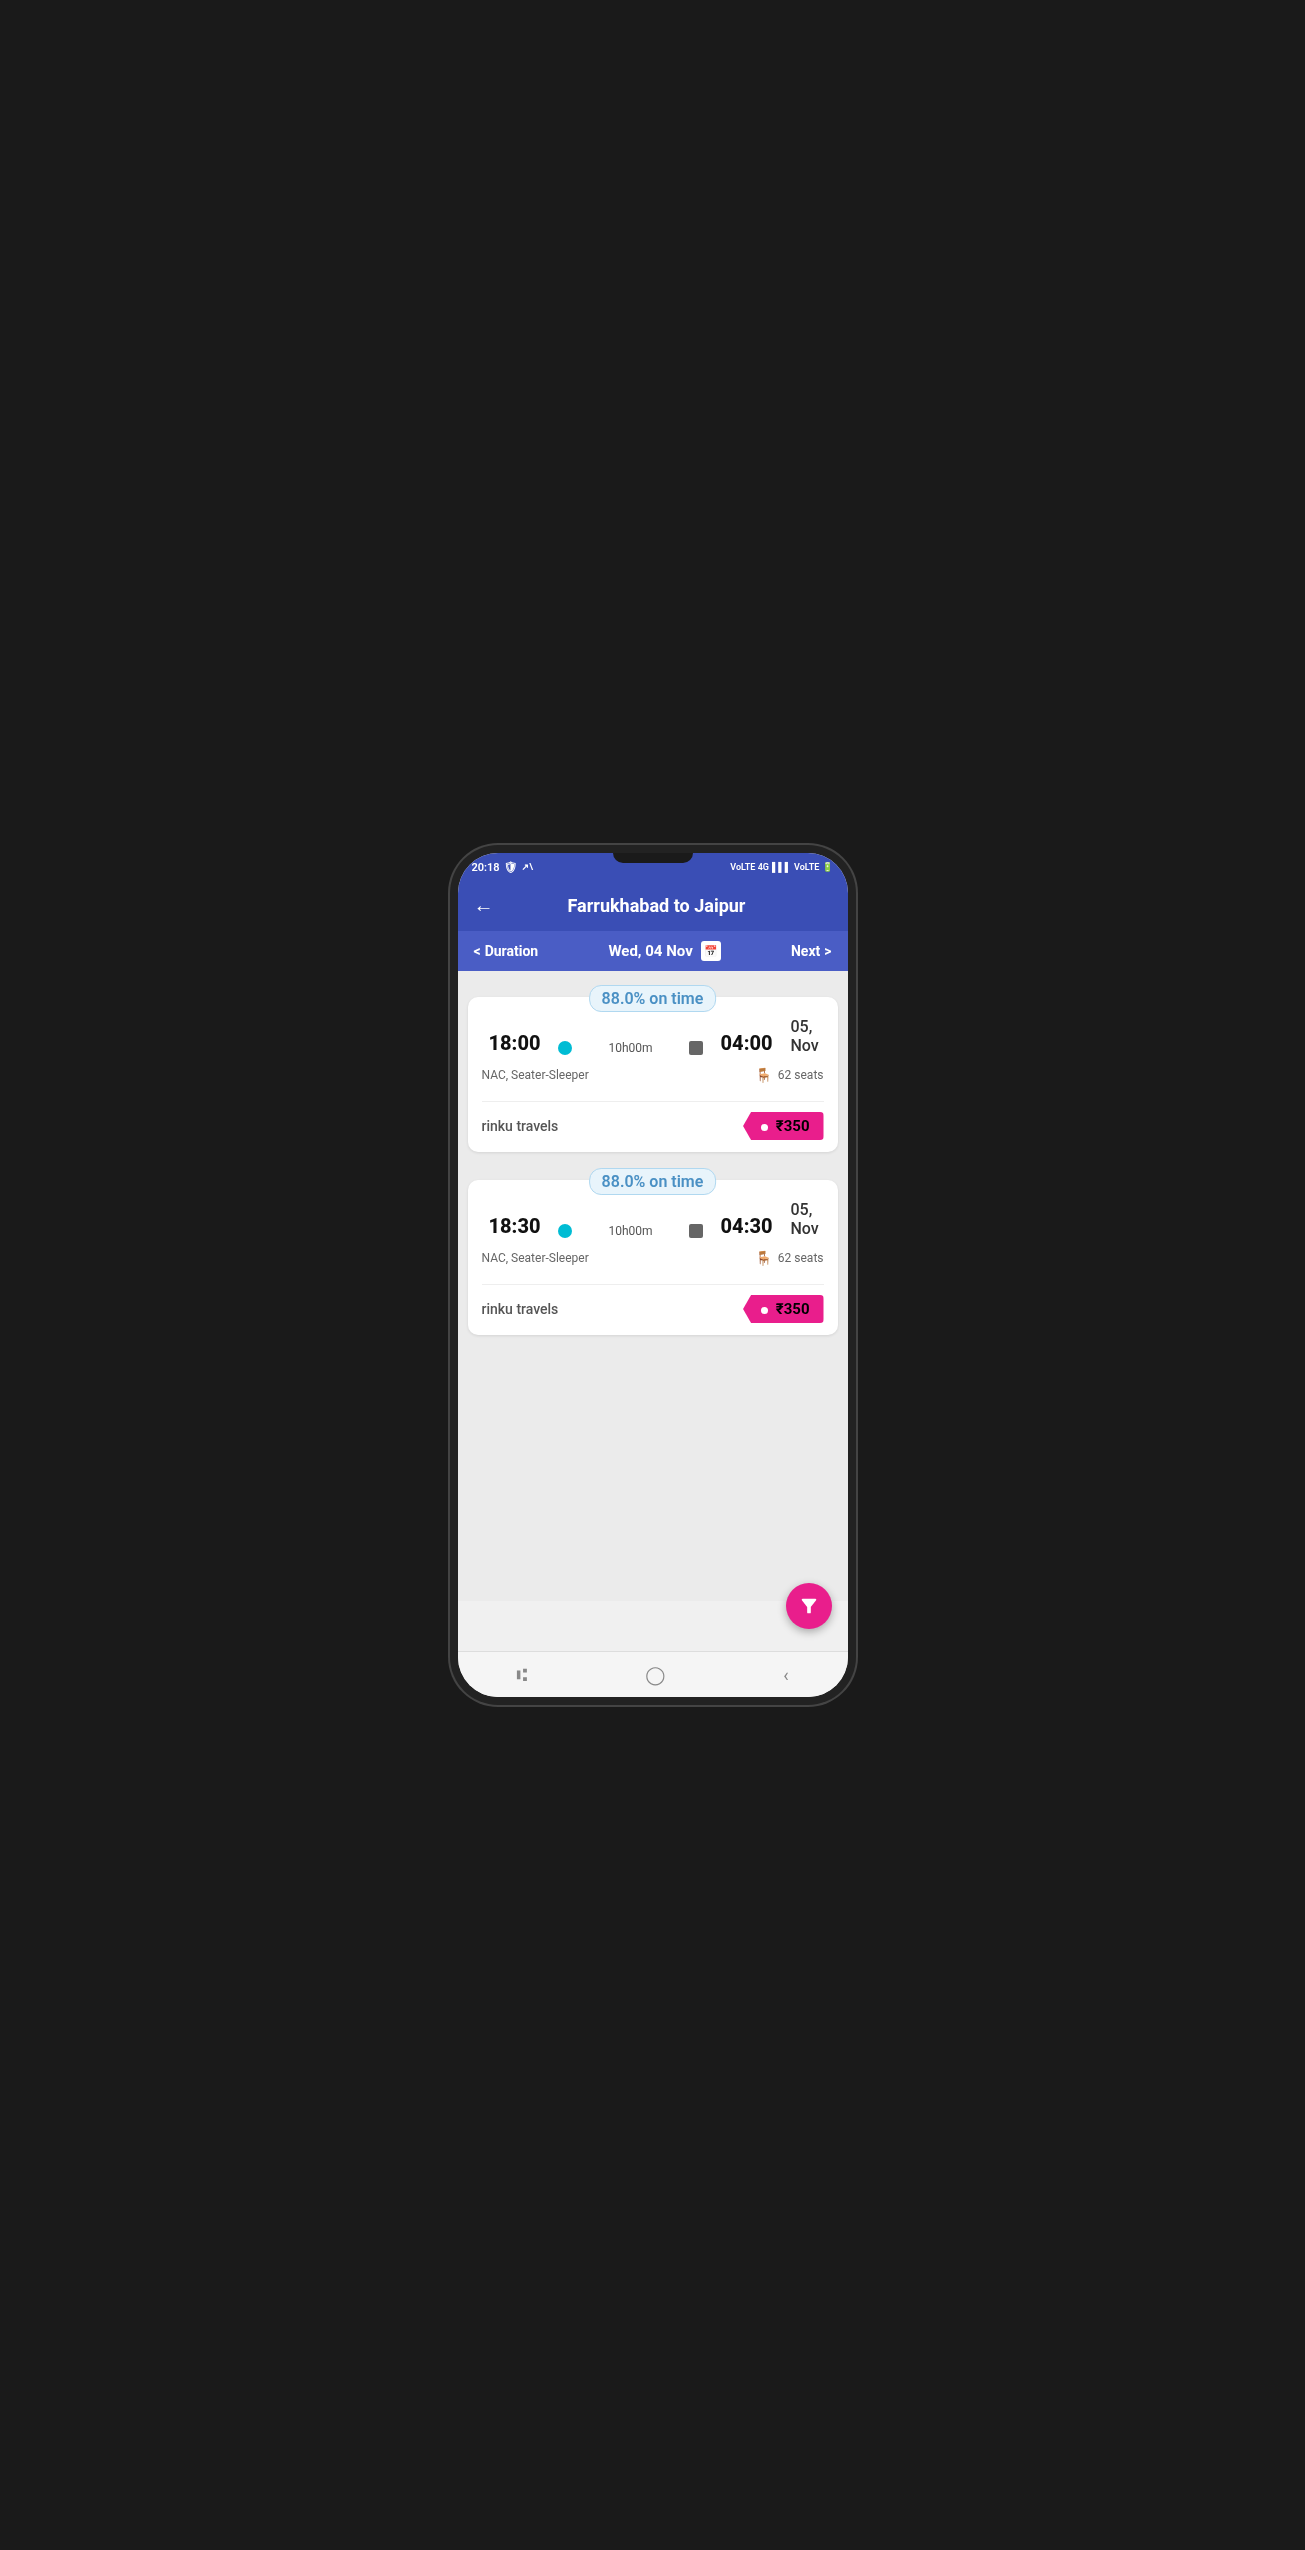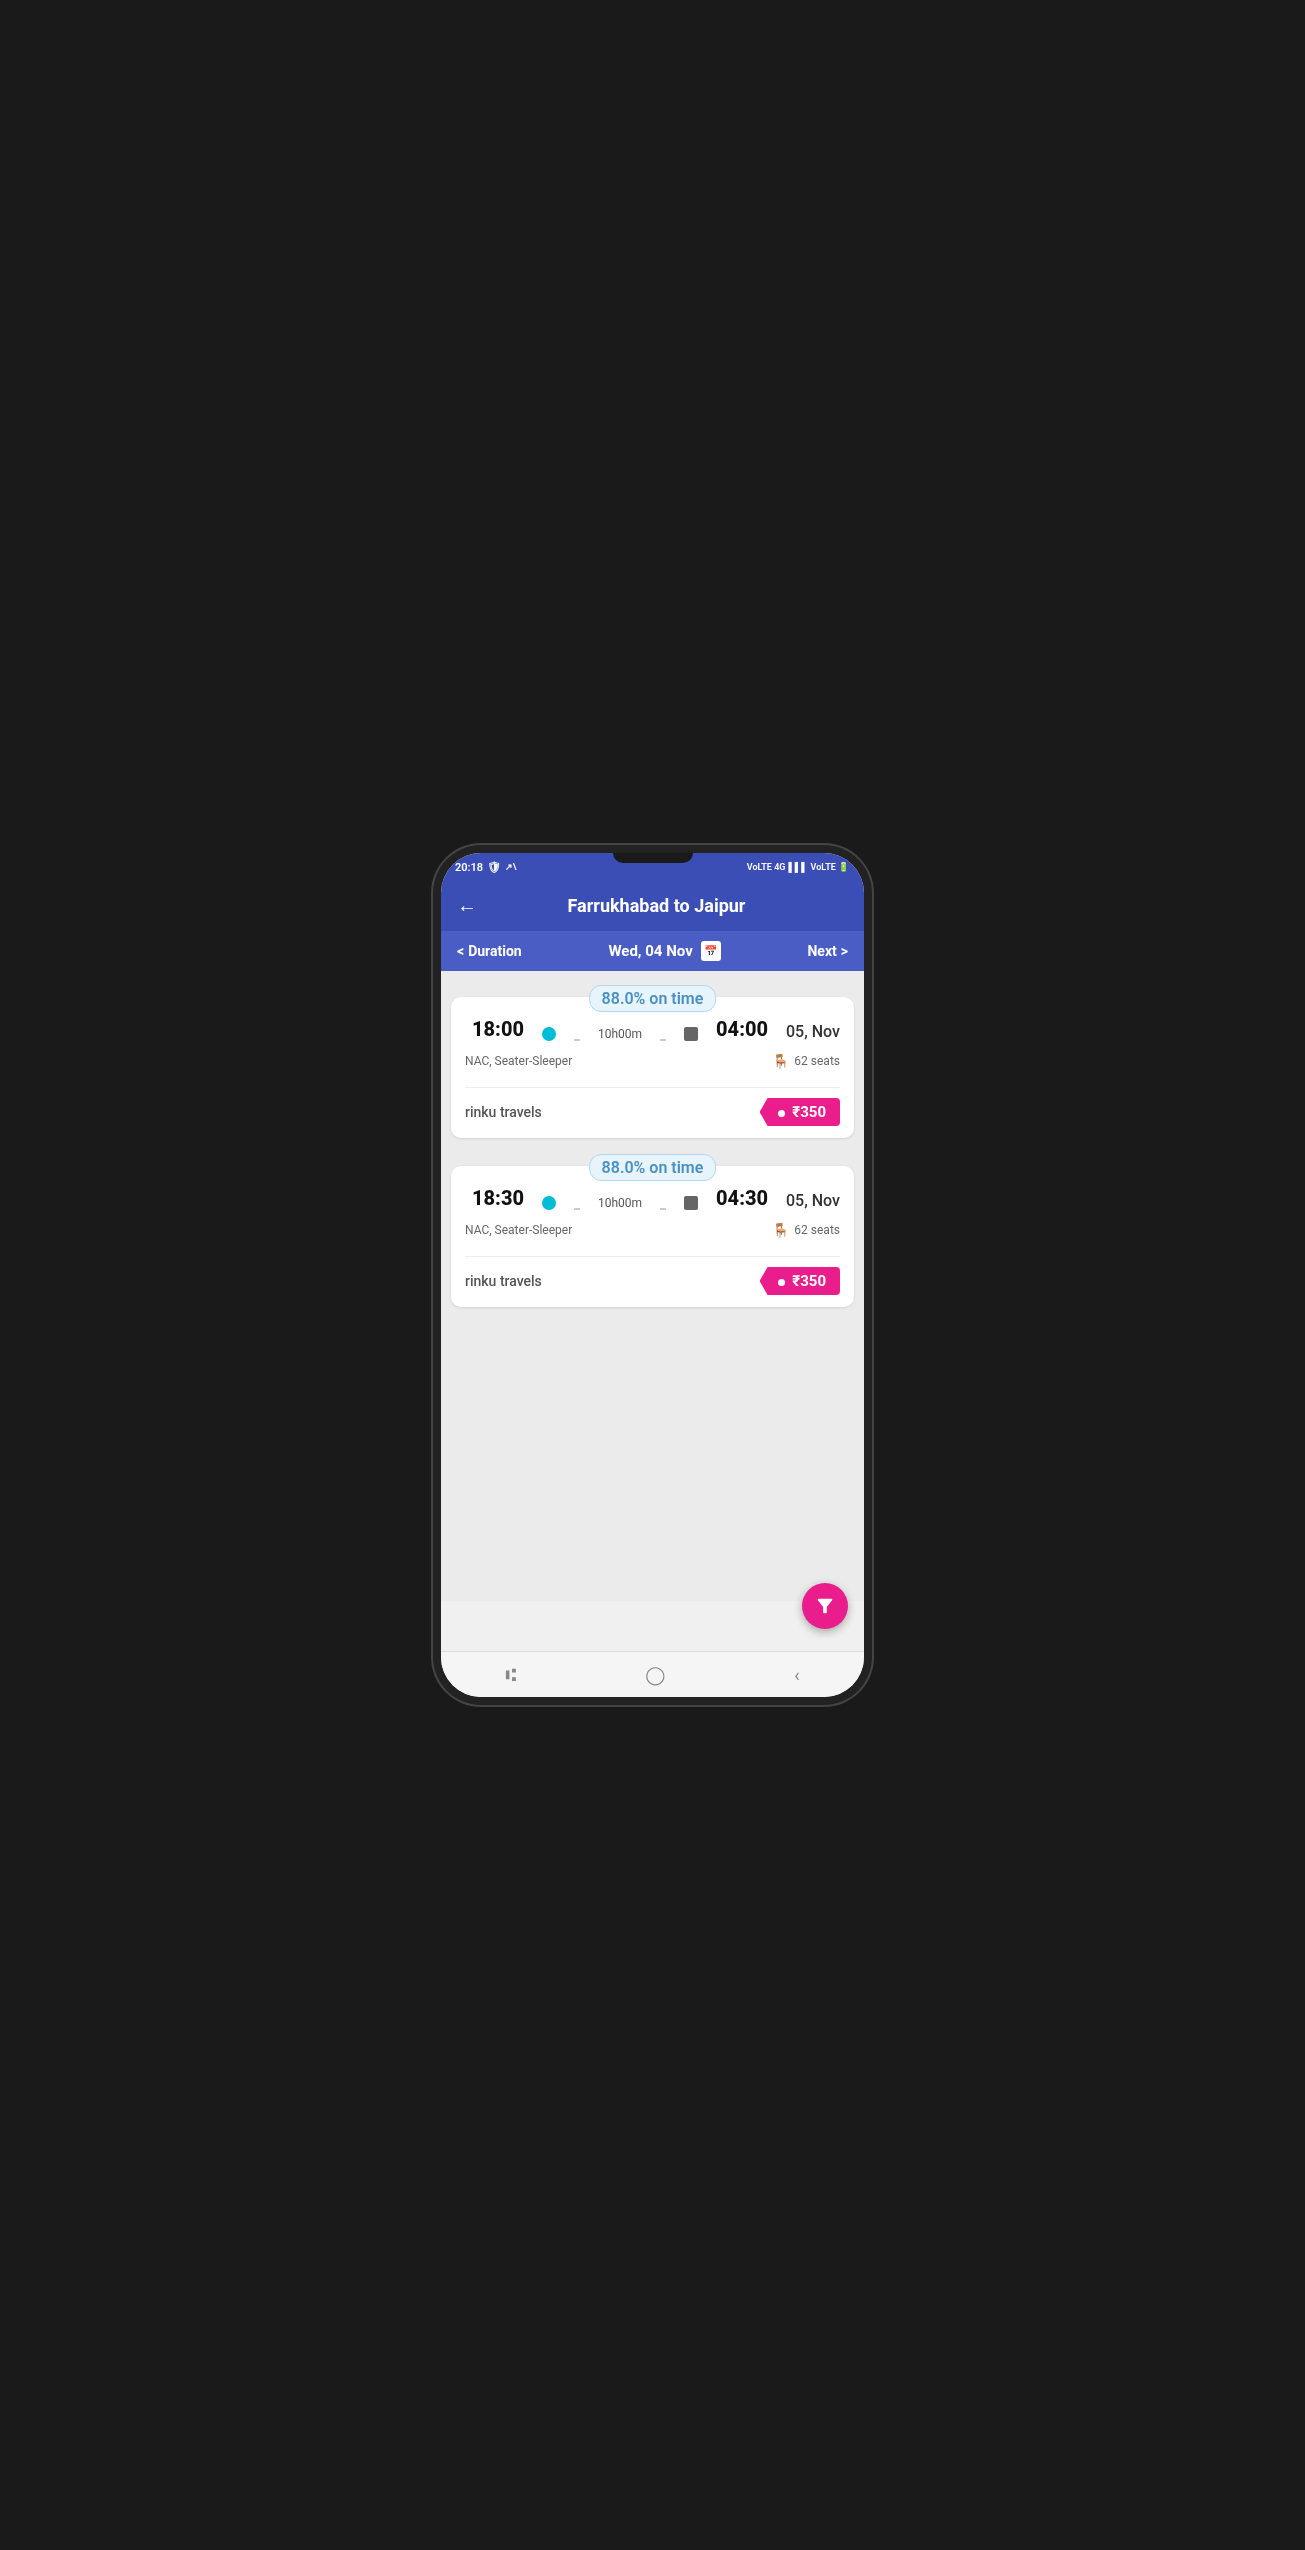--- a/index.html
+++ b/index.html
@@ -5,21 +5,21 @@
     * { margin: 0; padding: 0; box-sizing: border-box; }
     body {
       background: #1a1a1a;
       display: flex;
       justify-content: center;
       align-items: center;
       min-height: 100vh;
       font-family: 'Roboto', Arial, sans-serif;
     }
     .phone-frame {
-      width: 423px;
+      width: 390px;
       height: 844px;
       background: #f0f0f0;
       border-radius: 40px;
       overflow: hidden;
       position: relative;
       box-shadow: 0 0 0 8px #222, 0 0 0 10px #444;
     }
     .status-bar {
       background: #3a4eb5;
       height: 28px;
@@ -227,21 +227,21 @@
       justify-content: space-between;
       padding: 10px 14px 12px;
     }
     .operator-name {
       font-size: 14px;
       color: #555;
       font-weight: 500;
     }
     .price-tag {
       background: #e91e8c;
-      color: #ffffff;
+      color: #000000;
       font-size: 15px;
       font-weight: 700;
       padding: 5px 14px 5px 18px;
       border-radius: 4px;
       position: relative;
       clip-path: polygon(8px 0%, 100% 0%, 100% 100%, 8px 100%, 0% 50%);
     }
     .price-dot {
       display: inline-block;
       width: 7px;

